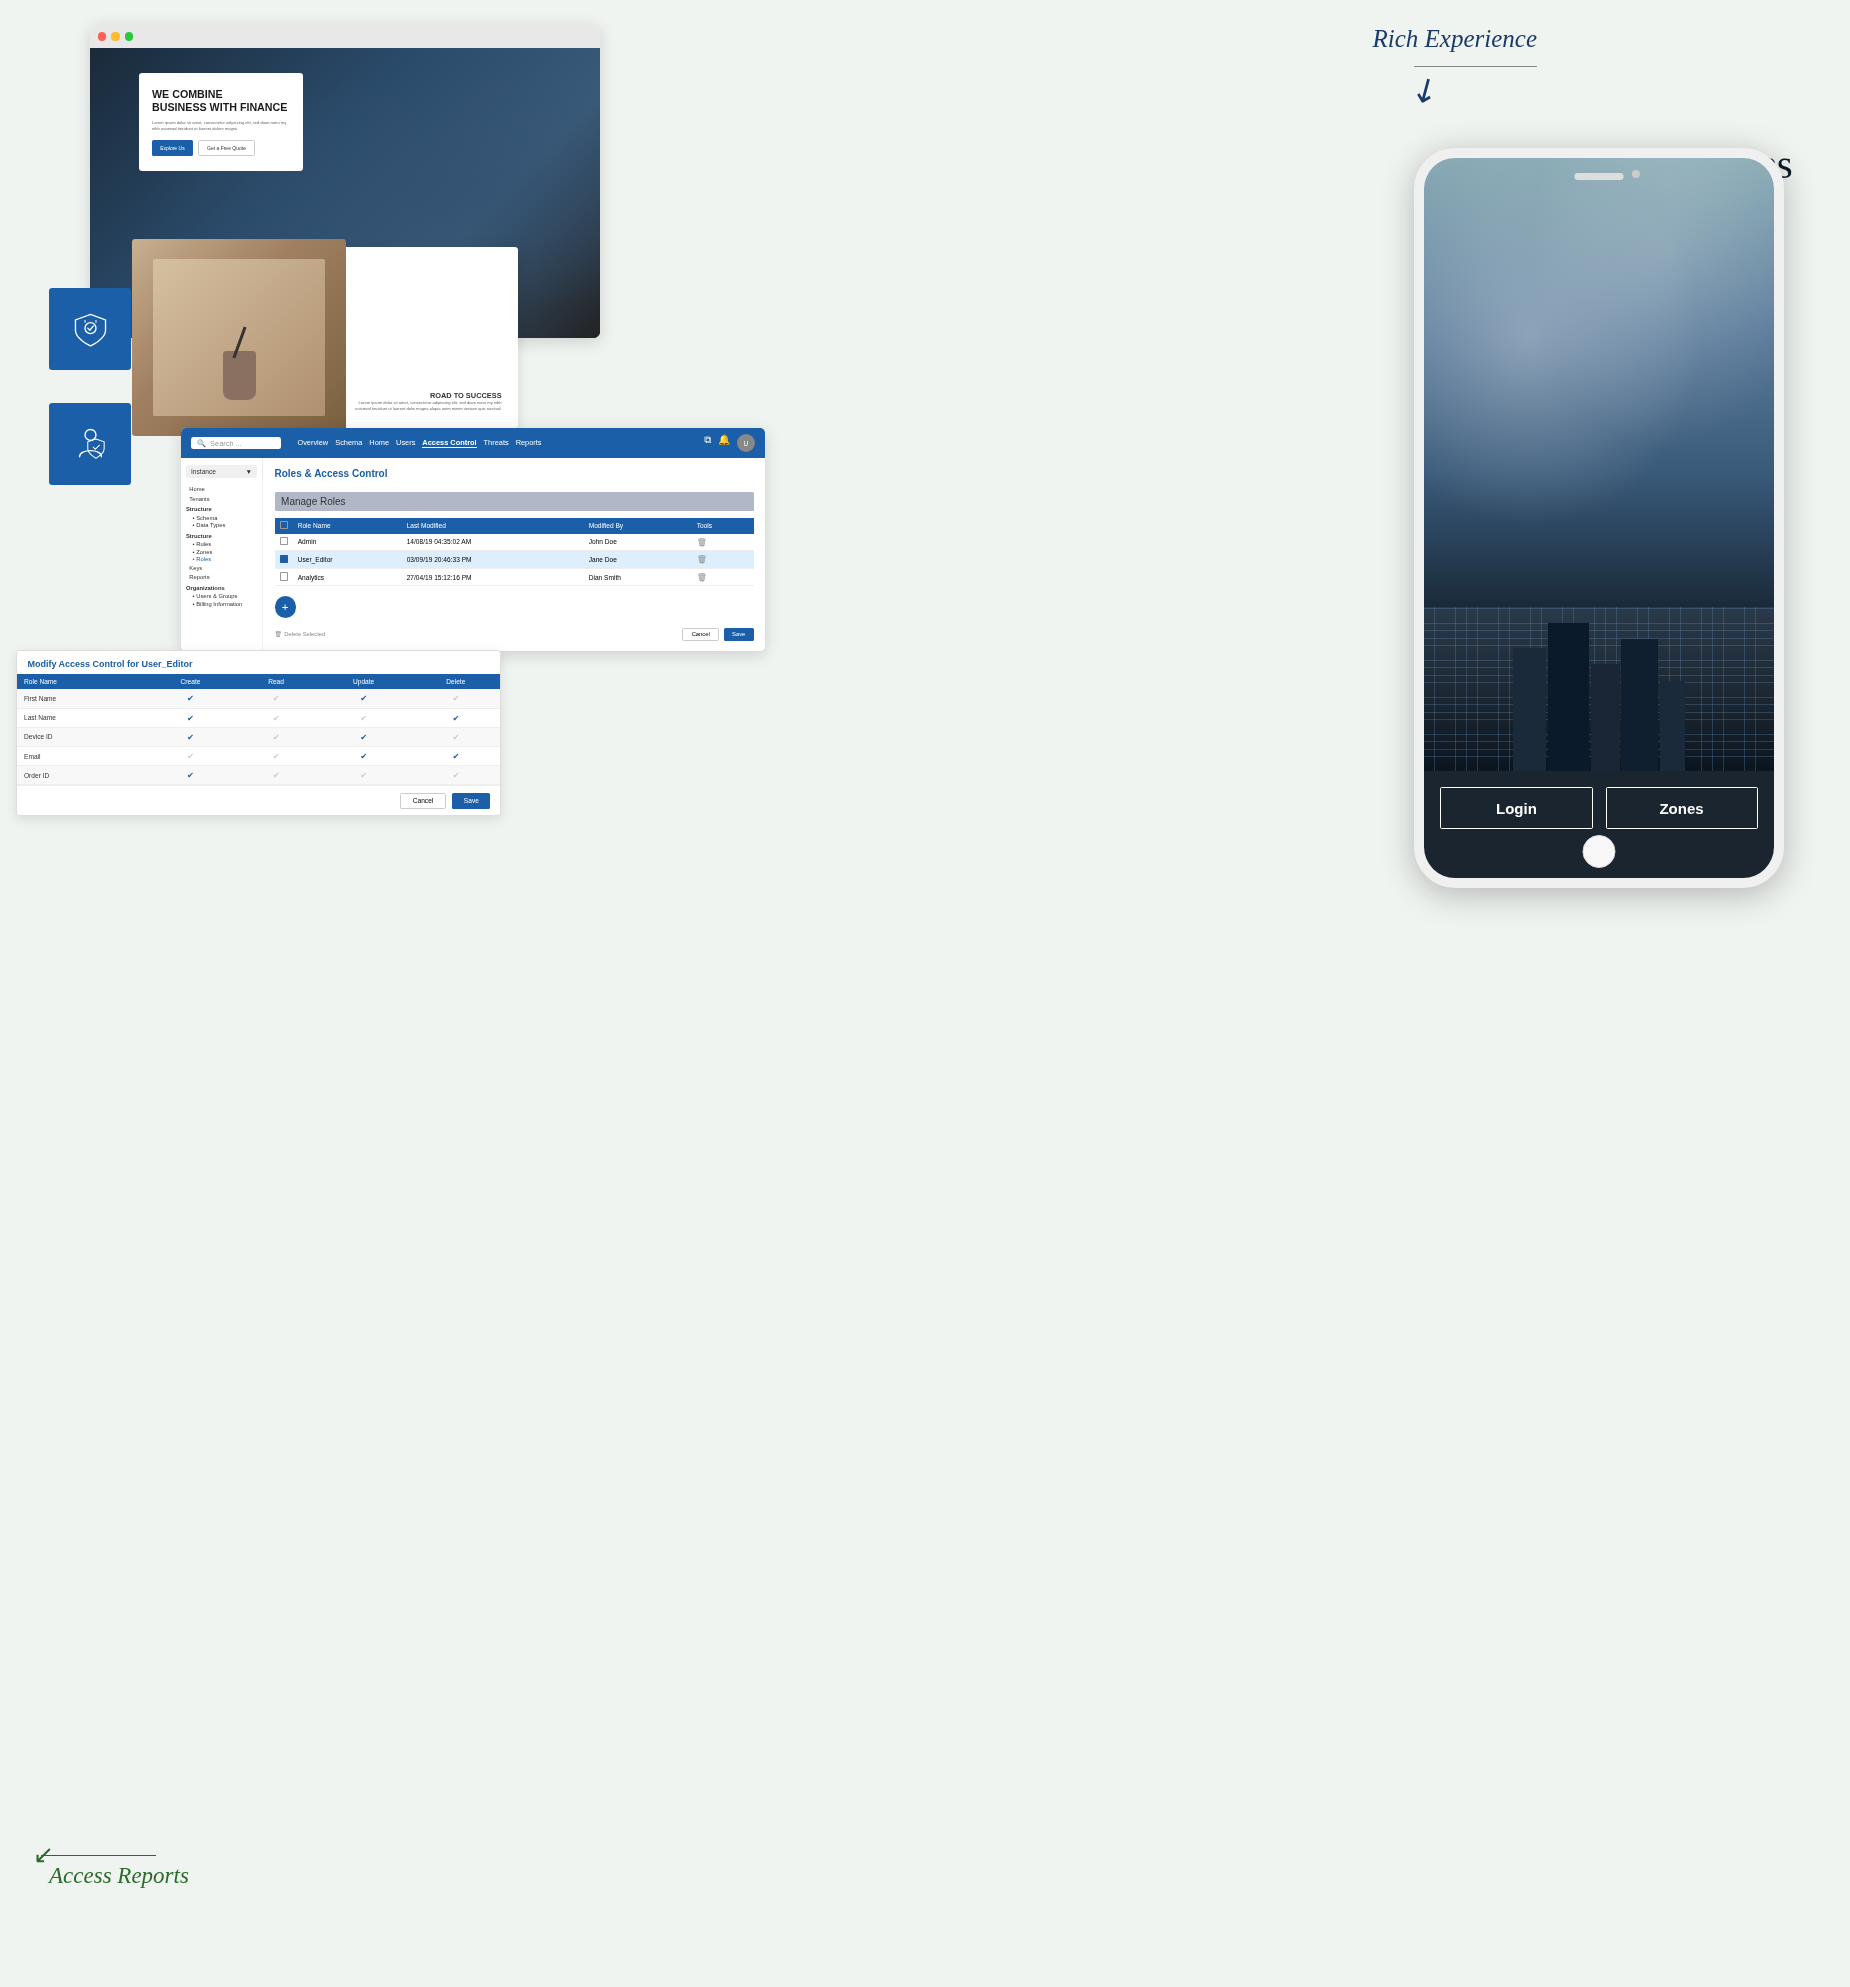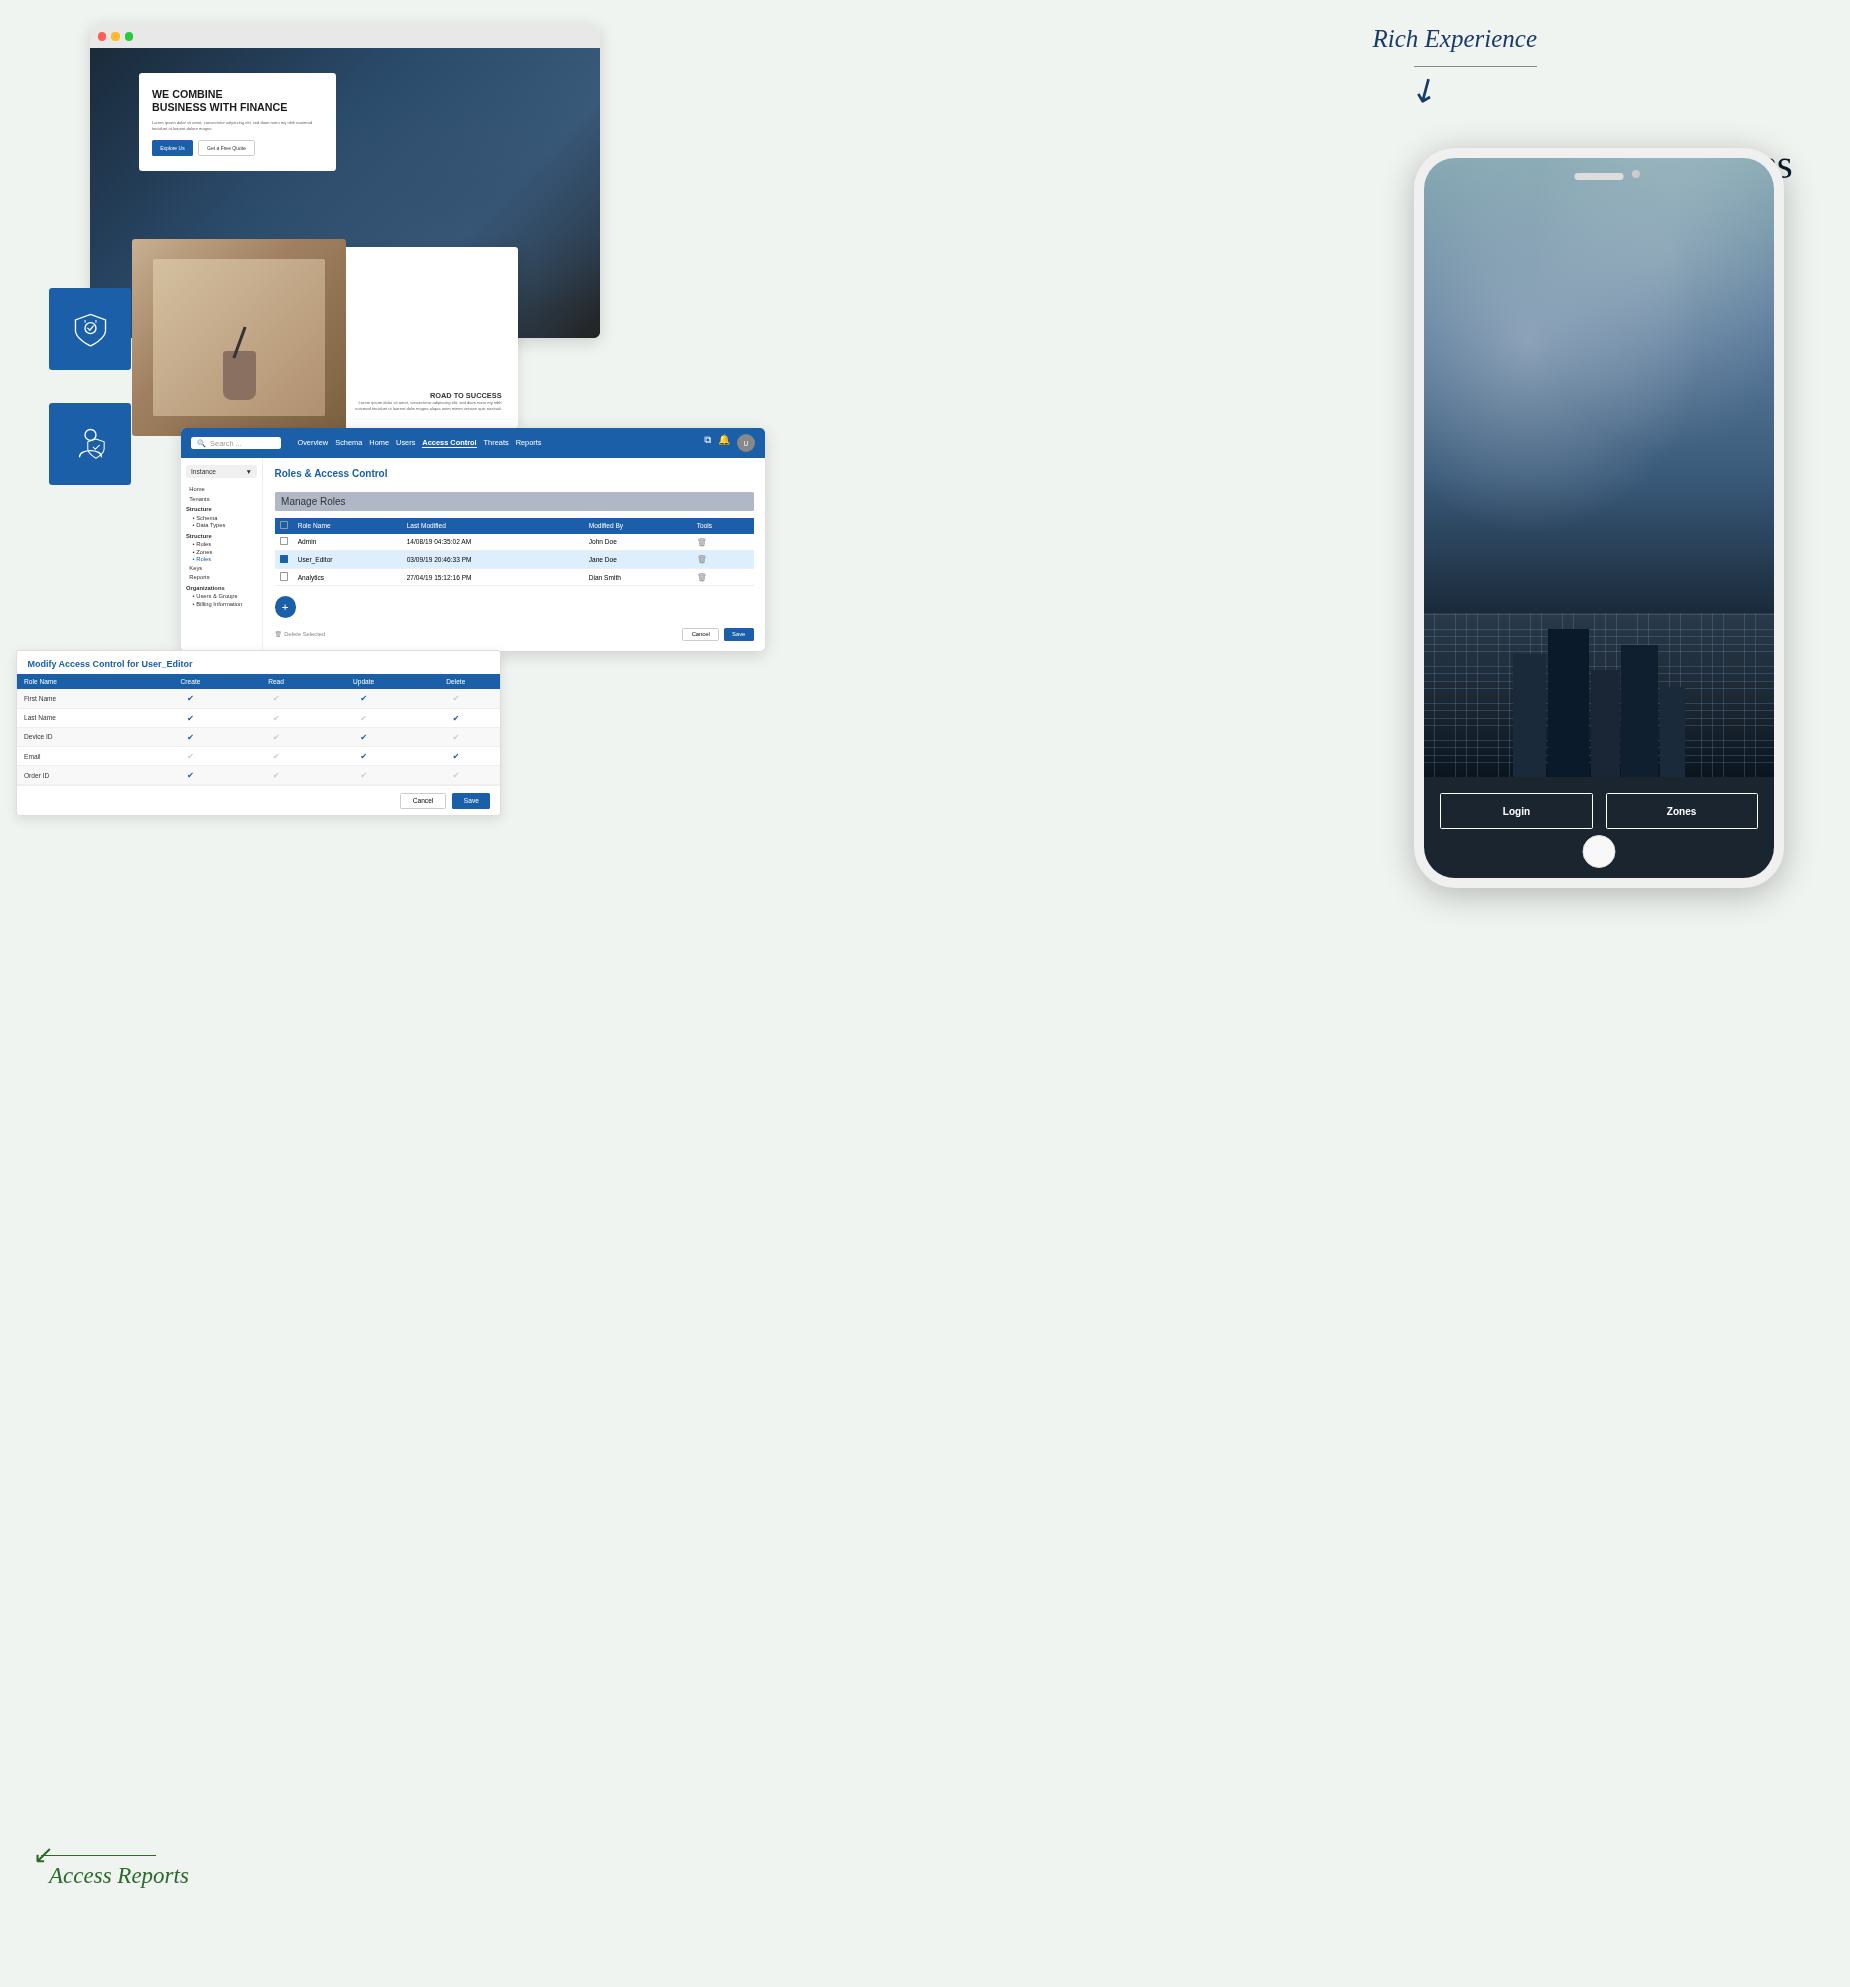--- a/index.html
+++ b/index.html
@@ -45,21 +45,21 @@
           45deg,
           #2a2a2a 0px, #2a2a2a 33px,
           #333 33px, #333 66px
         );
       background-size: cover;
     }
     .hero-overlay-card {
       position: absolute;
       top: 25px;
       left: 49px;
-      width: 197px;
+      width: 164px;
       background: white;
       padding: 15px 13px;
       border-radius: 3.3px;
     }
     .hero-title {
       font-size: 10.7px;
       font-weight: 900;
       color: #1a1a1a;
       line-height: 1.2;
       margin-bottom: 6.6px;
@@ -468,21 +468,21 @@
       display: flex;
       gap: 13px;
       justify-content: center;
     }
     .phone-login-btn {
       flex: 1;
       border: 1.6px solid white;
       color: white;
       background: transparent;
       padding: 11.5px 0;
-      font-size: 10px;
+      font-size: 15px;
       font-weight: bold;
       border-radius: 1.6px;
       cursor: pointer;
       text-align: center;
     }
 
     
     .label-rich {
       position: absolute;
       top: 25px;

